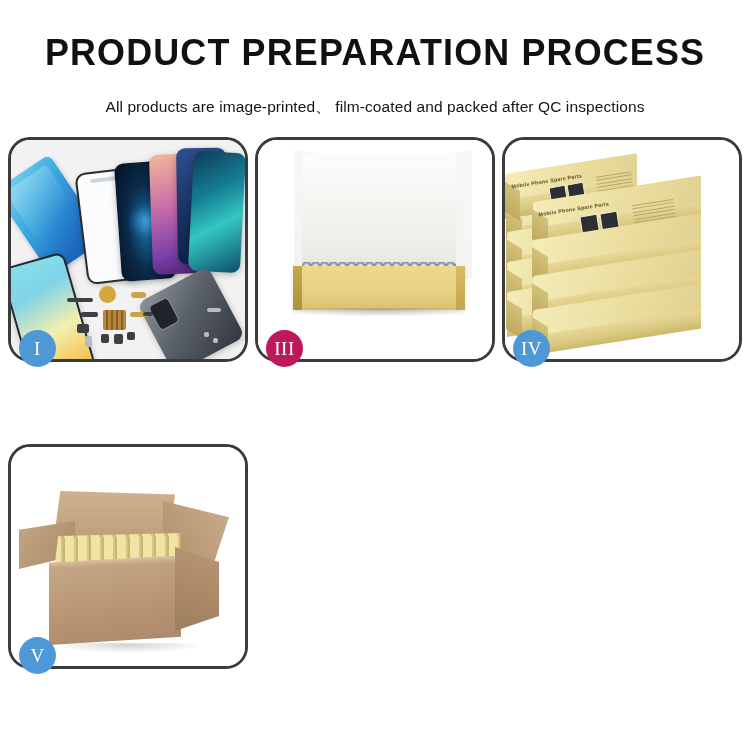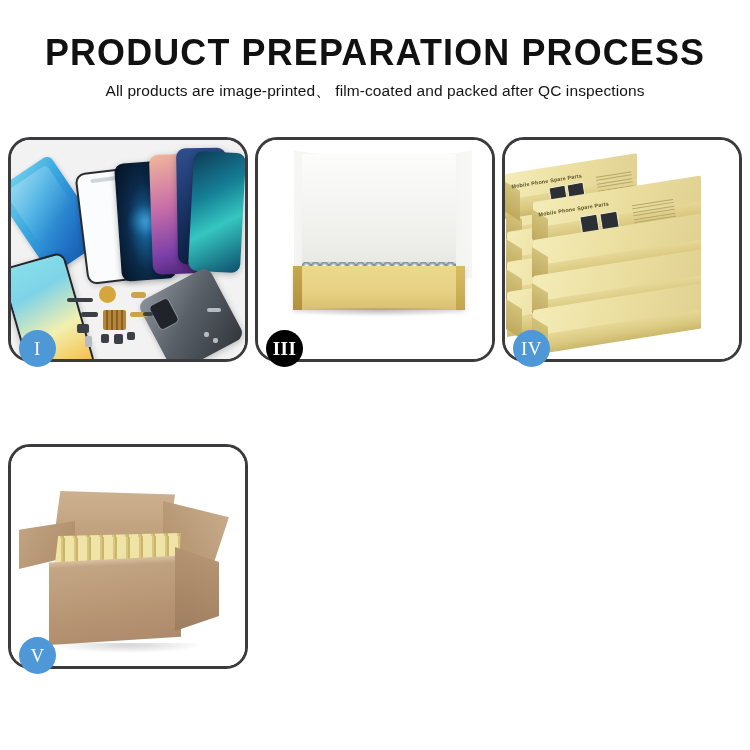--- a/index.html
+++ b/index.html
@@ -15,21 +15,21 @@
   .header{position:absolute;left:0;top:0;width:750px;text-align:center;}
   .title{
     margin:0;padding-top:33px;
     font-size:37px;line-height:40px;
     font-weight:700;letter-spacing:1.2px;
     color:#111111;
     transform:scaleX(0.97);
     white-space:nowrap;
   }
   .subtitle{
-    margin:0;padding-top:9px;
+    margin:16px;padding-top:9px;
     font-size:15.5px;line-height:18px;
     font-weight:400;color:#141414;
     letter-spacing:0.1px;white-space:nowrap;
   }
 
   
   .grid{
     position:absolute;left:8px;top:137px;
     width:734px;height:546px;
     display:grid;
@@ -59,21 +59,21 @@
     width:37px;height:37px;
     border-radius:50%;
     background:#4f98d8;
     display:flex;align-items:center;justify-content:center;
     color:#ffffff;
     font-family:"Liberation Serif","DejaVu Serif",serif;
     font-size:19px;line-height:19px;
     letter-spacing:0.5px;
     z-index:6;
   }
-  .badge.b3,.badge.b6{background:#000000;font-weight:bold;}
+  .badge.b3,.badge.b6{background:#be185d;}
 
   
   .p1{background:#f2f2f2;}
   .ph{position:absolute;border-radius:7px;}
   .ph.bk{
     left:6px;top:24px;width:66px;height:102px;
     background:linear-gradient(150deg,#7fd8ef 0%,#3aa8e0 38%,#1f6fc4 75%,#14539e 100%);
     transform:rotate(-34deg);
     box-shadow:0 2px 5px rgba(0,0,0,.22);
   }

